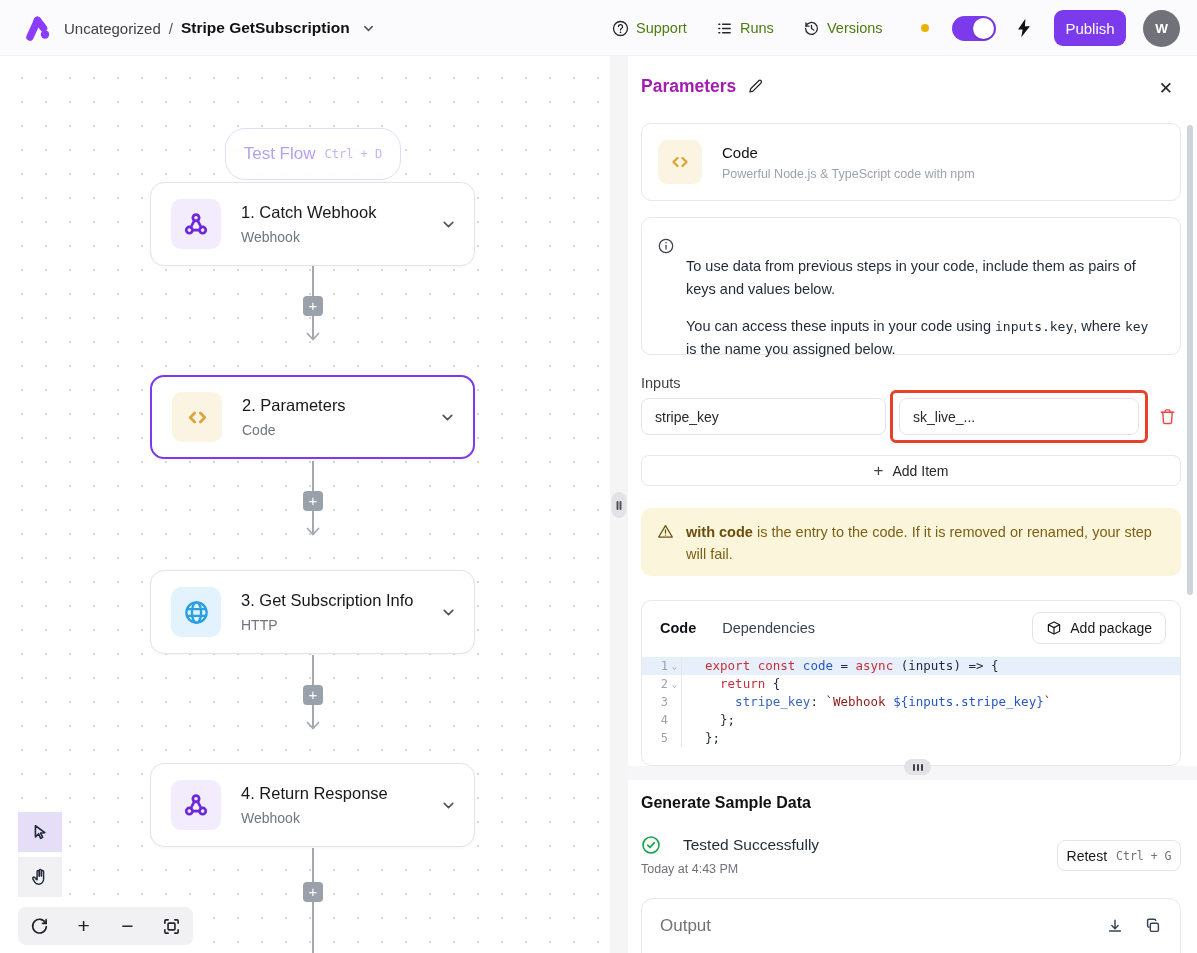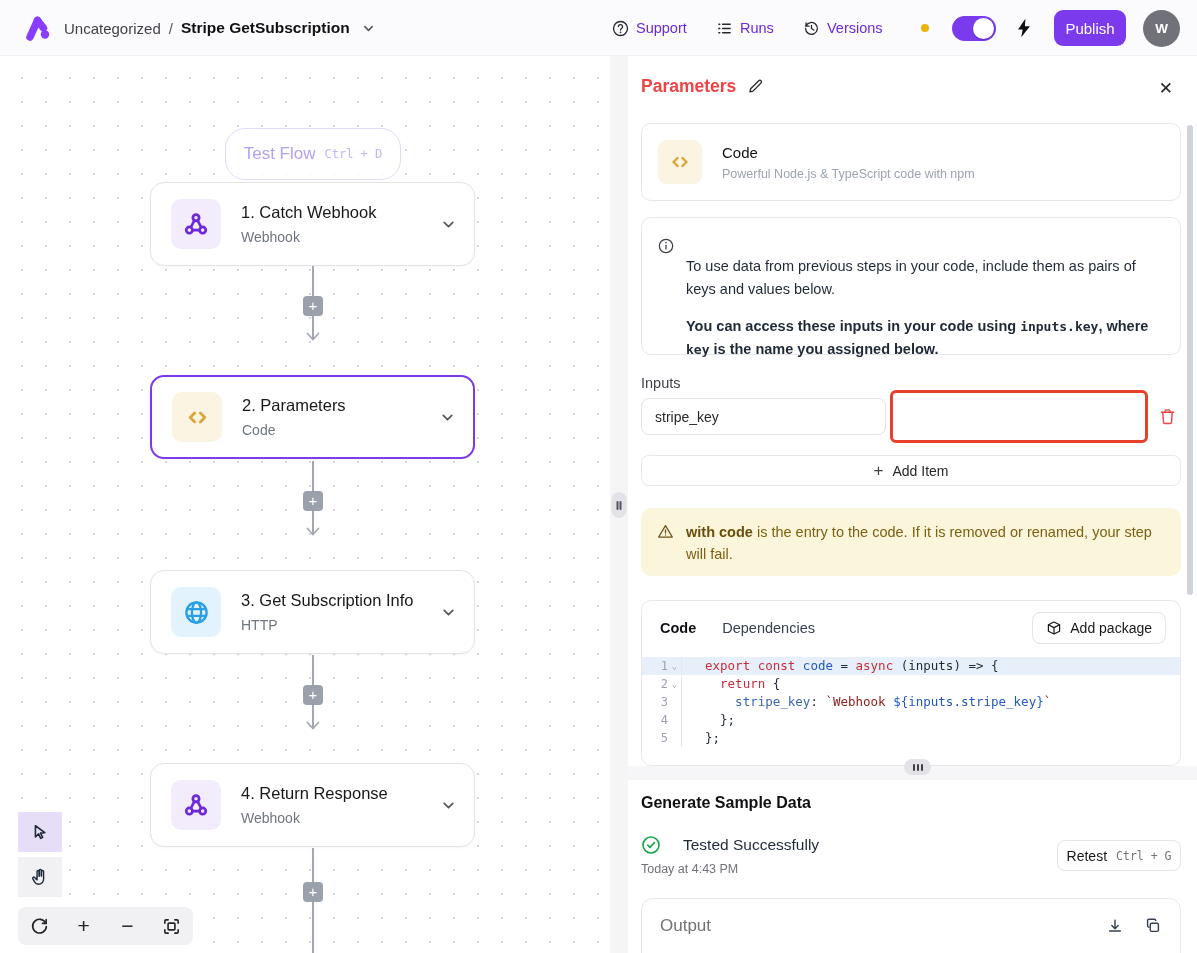--- a/index.html
+++ b/index.html
@@ -8,21 +8,21 @@
   .app { position:absolute; left:0; top:0; width:1197px; height:953px; overflow:hidden; background:#fff; }
 
   
   .topbar { position:absolute; left:0; top:0; width:1197px; height:56px; background:#fbfbfd; border-bottom:1px solid #f1f1f3; z-index:5; }
   .logo { position:absolute; left:24px; top:13px; width:30px; height:30px; }
   .breadcrumb { position:absolute; left:64px; top:0; height:56px; display:flex; align-items:center; gap:8px; font-size:15px; }
   .crumb-cat { color:#3f3f46; }
   .crumb-sep { color:#52525b; }
   .crumb-title { font-weight:700; color:#111113; font-size:15.5px; }
   .crumb-chev { margin-left:4px; display:flex; align-items:center; }
-  .tb-item { position:absolute; top:0; height:56px; display:flex; align-items:center; gap:7px; font-size:14.5px; color:#6d28d9; cursor:pointer; }
+  .tb-item { position:absolute; top:0; height:56px; display:flex; align-items:center; gap:7px; font-size:14.5px; color:#4d7c0f; cursor:pointer; }
   .tb-support { left:612px; } .tb-runs { left:716px; } .tb-versions { left:803px; }
   .tb-dot { position:absolute; left:921px; top:24px; width:8px; height:8px; border-radius:50%; background:#eab308; }
   .toggle { position:absolute; left:952px; top:16px; width:44px; height:25px; border-radius:13px; background:#7c3aed; cursor:pointer; }
   .toggle .knob { position:absolute; right:2px; top:2px; width:21px; height:21px; border-radius:50%; background:#fff; box-shadow:0 1px 2px rgba(0,0,0,.25); }
   .bolt { position:absolute; left:1013px; top:17px; width:22px; height:22px; cursor:pointer; }
   .publish-btn { position:absolute; left:1054px; top:10px; width:72px; height:36px; border:none; border-radius:9px; background:#7c3aed; color:#fff; font-size:15px; font-family:inherit; cursor:pointer; }
   .avatar { position:absolute; left:1143px; top:10px; width:37px; height:37px; border-radius:50%; background:#71717a; color:#fff; font-size:13.5px; font-weight:700; display:flex; align-items:center; justify-content:center; cursor:pointer; }
 
   
   .canvas { position:absolute; left:0; top:56px; width:611px; height:897px; background:#fff;
@@ -57,34 +57,34 @@
 
   
   .divider { position:absolute; left:610px; top:56px; width:18px; height:897px; background:#f5f5f6; cursor:col-resize; }
   .divider-handle { position:absolute; left:50%; transform:translateX(-50%); top:436px; width:15px; height:26px; border-radius:8px; background:#e3e3e7;
     display:flex; align-items:center; justify-content:center; gap:1.5px; }
   .divider-handle i { width:1.8px; height:9px; background:#52525b; border-radius:1px; }
 
   
   .panel { position:absolute; left:628px; top:56px; width:569px; height:897px; background:#fff; }
   .panel-header { position:absolute; left:13px; top:20px; display:flex; align-items:center; gap:11px; }
-  .panel-title { font-size:17.5px; font-weight:700; color:#ef4444; }
+  .panel-title { font-size:17.5px; font-weight:700; color:#a21caf; }
   .edit-icon, .close-btn { cursor:pointer; display:flex; }
   .close-btn { position:absolute; right:24px; top:22px; font-size:17px; color:#27272a; }
 
   .card { position:absolute; left:13px; width:540px; background:#fff; border:1px solid #e8e8eb; border-radius:10px; }
   .step-card { top:67px; height:78px; display:flex; align-items:center; gap:20px; padding:0 16px; }
   .step-icon { width:44px; height:44px; border-radius:9px; background:#fbf4e2; display:flex; align-items:center; justify-content:center; flex:none; }
   .step-name { font-size:15px; font-weight:500; color:#111113; }
   .step-desc { font-size:12.5px; color:#9ca3af; margin-top:6px; }
 
   .info-card { top:161px; height:138px; padding:17px 20px 0 16px; display:flex; gap:12px; }
   .info-icon { flex:none; margin-top:3px; }
   .info-text { font-size:14.5px; color:#1f2937; line-height:1.62;margin-top:20px; }
-  .info-text p + p { margin-top:13px;font-weight:bold; }
+  .info-text p + p { margin-top:13px; }
   .seg-mono { font-family:"DejaVu Sans Mono", monospace; font-size:13px; }
   .seg-bold { font-weight:700; }
 
   .inputs-label { position:absolute; left:13px; top:319px; font-size:14.5px; color:#3f3f46; }
   .field { position:absolute; height:37px; border:1px solid #e4e4e7; border-radius:8px; background:#fff; font-size:14px; color:#27272a;
     padding:0 13px; font-family:inherit; outline:none; }
   .key-field { left:13px; top:342px; width:245px; }
   .red-annotation { position:absolute; left:262px; top:334px; width:258px; height:53px; border:3px solid #e8402a; border-radius:6px; pointer-events:none; z-index:3; }
   .value-field { left:271px; top:342px; width:240px; }
   .trash-btn { position:absolute; left:524px; top:345px; width:30px; height:30px; display:flex; align-items:center; justify-content:center; cursor:pointer; }
@@ -382,20 +382,21 @@
       </span>
       <span class="info-text">
         <p><span>To use data from previous steps in your code, include them as pairs of keys and values below.</span></p>
         <p><span>You can access these inputs in your code using </span><span class="seg-mono">inputs.key</span><span>, where </span><span class="seg-mono">key</span><span> is the name you assigned below.</span></p>
       </span>
     </div>
 
     <div class="inputs-label">Inputs</div>
     <input class="field key-field" value="stripe_key" style="">
     <div class="red-annotation"></div>
+    <input class="field value-field" value="sk_live_..." style="">
     <span class="trash-btn">
       <svg width="19" height="19" viewBox="0 0 20 20" fill="none" stroke="#ef4444" stroke-width="1.5" stroke-linecap="round">
         <path d="M3.5 5.5h13"></path>
           <path d="M7.5 5.5V4.2A1.2 1.2 0 0 1 8.7 3h2.6a1.2 1.2 0 0 1 1.2 1.2v1.3"></path>
         <path d="M5 5.5 5.8 16a1.4 1.4 0 0 0 1.4 1.3h5.6A1.4 1.4 0 0 0 14.2 16L15 5.5"></path>
       </svg>
     </span>
     <div class="add-item">
       <span class="ai-plus">+</span>
       <span>Add Item</span>

